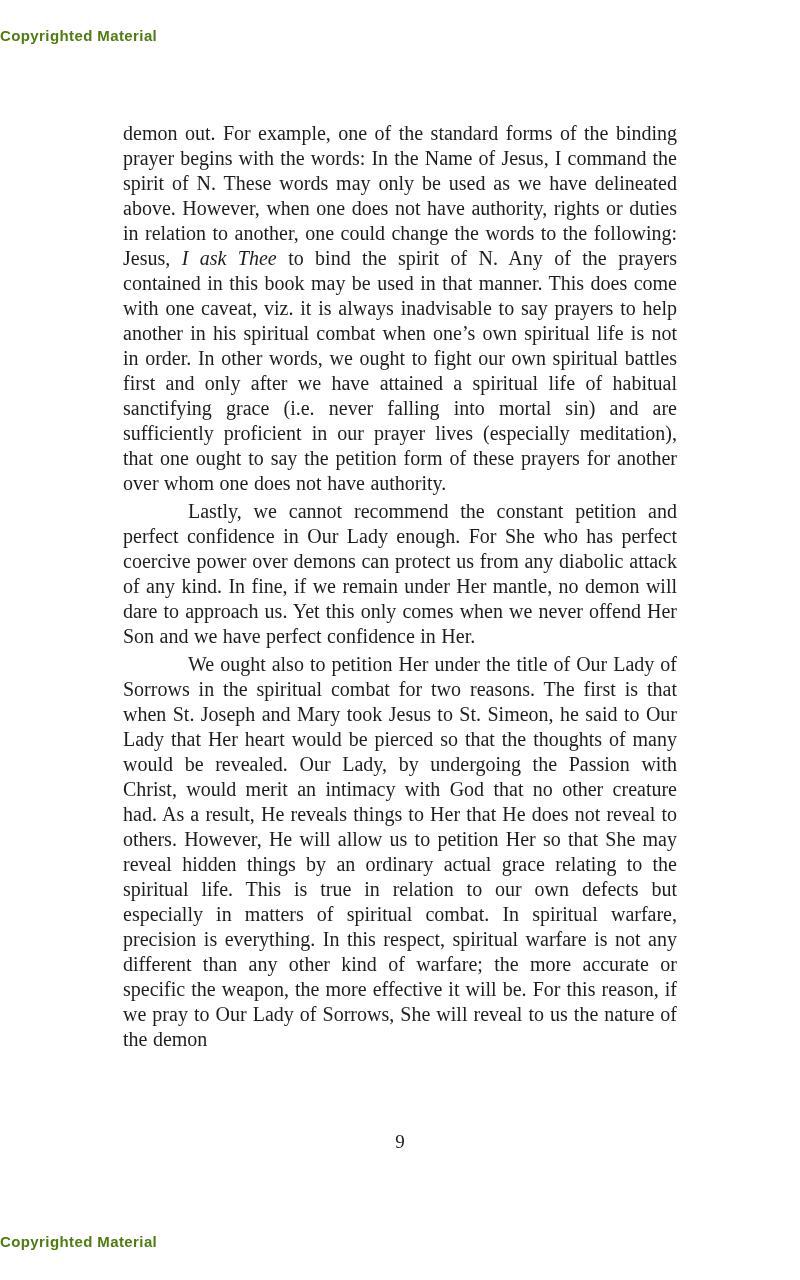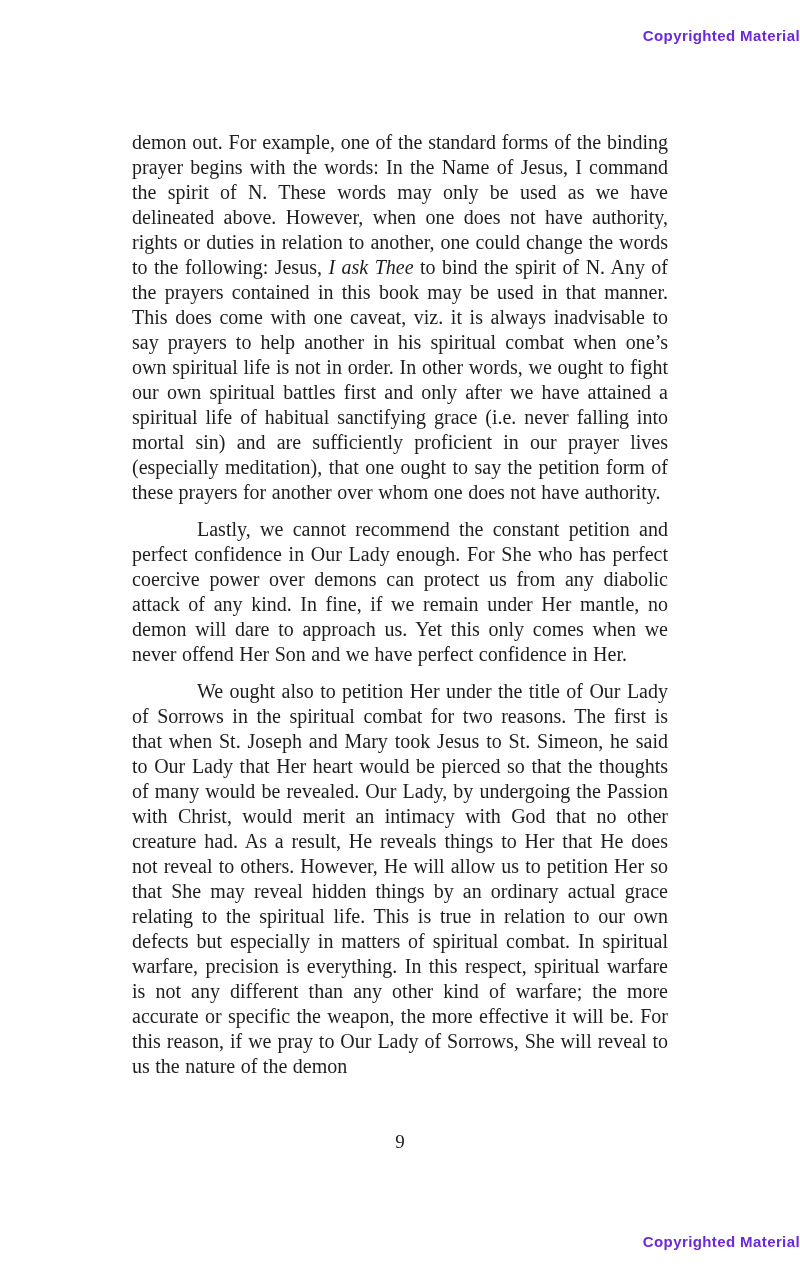--- a/index.html
+++ b/index.html
@@ -12,42 +12,42 @@
     width: 800px;
     height: 1280px;
     background: #ffffff;
     overflow: hidden;
     font-family: "Liberation Serif", serif;
   }
   .watermark {
     position: absolute;
     left: 0;
     width: 100%;
-    text-align: right;
+    text-align: left;
     font-family: "Liberation Sans", sans-serif;
     font-weight: bold;
     font-size: 15px;
     letter-spacing: 0.4px;
-    color: #6d28d9;
+    color: #4d7c0f;
   }
   .watermark.top { top: 27px; }
   .watermark.bottom { bottom: 30px; }
   .text-block {
     position: absolute;
     left: 120px;
     top: 118px;
     width: 560px;
     text-align: justify;
     font-size: 20px;
     line-height: 25px;
     color: #1e1e1e;
     word-spacing: 0.5px;
   }
   .text-block p {
-    margin: 12px;
+    margin: 3px;
     padding: 0;
   }
   .text-block p.indent {
     text-indent: 65px;
   }
   .text-block .italic {
     font-style: italic;
   }
   .page-number {
     position: absolute;

